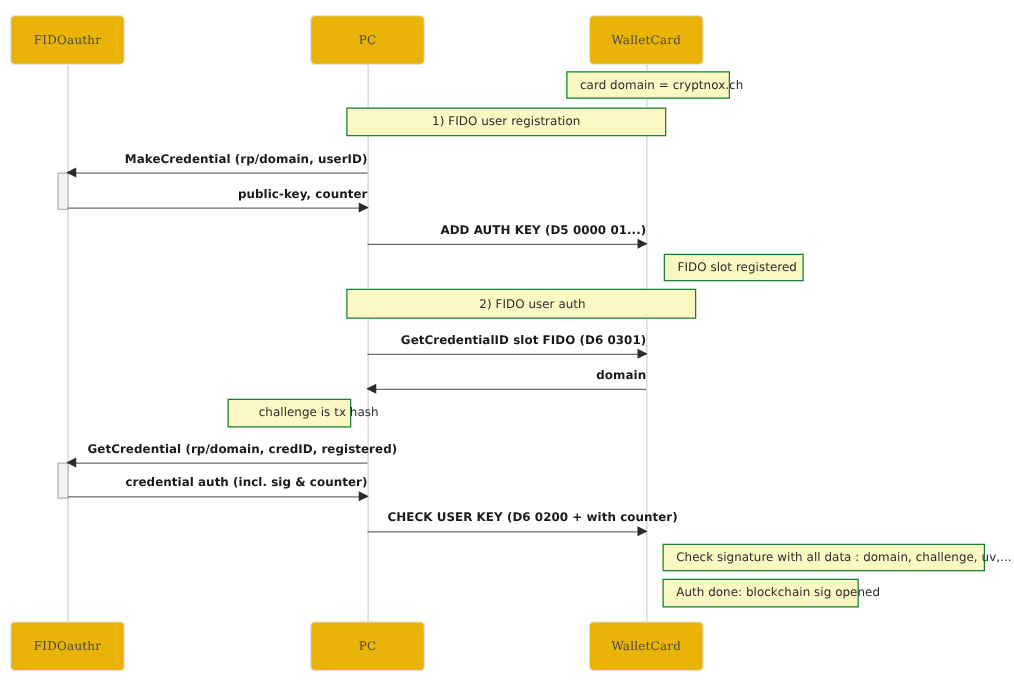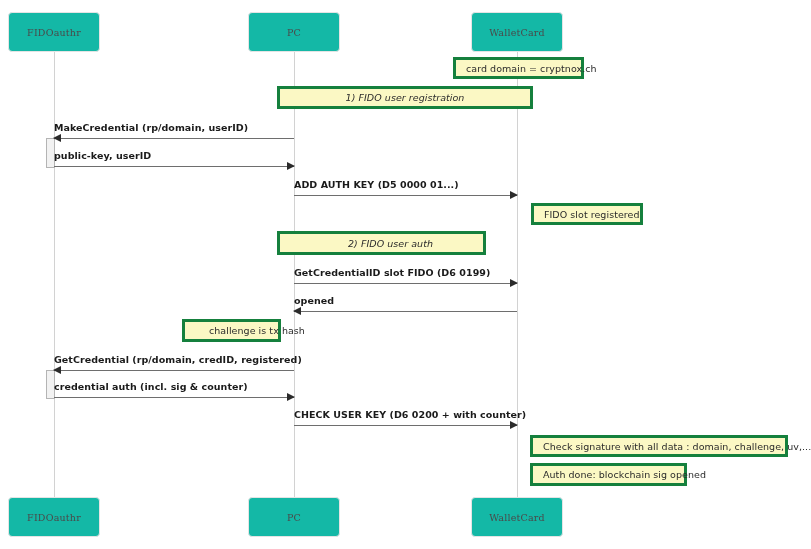--- a/index.html
+++ b/index.html
@@ -28,21 +28,21 @@
     bottom: 44px;
     left: 0;
     width: 1px;
     background: #d2d2d2;
   }
   .actor-box {
     position: absolute;
     left: -46px;
     width: 92px;
     height: 40px;
-    background: #14b8a6;
+    background: #eab308;
     border: 1px solid #e4e4e4;
     border-radius: 4px;
     box-sizing: border-box;
     display: flex;
     align-items: center;
     justify-content: center;
   }
   .actor-box.top { top: 12px; }
   .actor-box.bottom { top: 497px; }
   .actor-label {
@@ -68,24 +68,24 @@
   .msg-line {
     position: absolute;
     left: 0;
     right: 0;
     top: 0;
     height: 1px;
     background: #6e6e6e;
   }
   .msg-label {
     position: absolute;
-    left: 0;
+    left: 16px;
     right: 0;
     top: -16px;
-    text-align: left;
+    text-align: right;
     font-size: 9.5px;
     font-weight: bold;
     color: #1a1a1a;
     white-space: nowrap;
     letter-spacing: 0.05px;
   }
   .arrowhead {
     position: absolute;
     top: -4px;
     width: 0;
@@ -100,36 +100,35 @@
   .arrowhead.left {
     left: -1px;
     border-top: 4.5px solid transparent;
     border-bottom: 4.5px solid transparent;
     border-right: 8px solid #2b2b2b;
   }
   
   .note {
     position: absolute;
     background: #fbf8c4;
-    border: 3px solid #15803d;
+    border: 1px solid #15803d;
     box-sizing: border-box;
     display: flex;
     align-items: center;
     padding: 0 10px;
   }
   .note-text {
     font-size: 9.5px;
     color: #2b2b2b;
     white-space: nowrap;
     letter-spacing: 0.05px;
   }
   .note.centered {
     justify-content: center;
     padding: 0 6px;
-    font-style: italic;
   }
   .note.centered .note-text { text-align: center; }
 </style>
 </head>
 <body>
 
 <div id="canvas">
 
   <div class="lifeline-col" style="left:54px;">
     <div class="lifeline-line"></div>
@@ -164,39 +163,39 @@
   <div class="activation" style="left:46px; top:138px; height:30px;"></div>
   <div class="activation" style="left:46px; top:370px; height:29px;"></div>
 
   <div class="msg" style="left:54px; width:240px; top:138px;">
     <div class="msg-label">MakeCredential (rp/domain, userID)</div>
     <div class="msg-line"></div>
     <div class="arrowhead left"></div>
   </div>
 
   <div class="msg" style="left:54px; width:240px; top:166px;">
-    <div class="msg-label">public-key, userID</div>
+    <div class="msg-label">public-key, counter</div>
     <div class="msg-line"></div>
     <div class="arrowhead right"></div>
   </div>
 
   <div class="msg" style="left:294px; width:223px; top:195px;">
     <div class="msg-label">ADD AUTH KEY (D5 0000 01...)</div>
     <div class="msg-line"></div>
     <div class="arrowhead right"></div>
   </div>
 
   <div class="msg" style="left:294px; width:223px; top:283px;">
-    <div class="msg-label">GetCredentialID slot FIDO (D6 0199)</div>
+    <div class="msg-label">GetCredentialID slot FIDO (D6 0301)</div>
     <div class="msg-line"></div>
     <div class="arrowhead right"></div>
   </div>
 
   <div class="msg" style="left:294px; width:223px; top:311px;">
-    <div class="msg-label">opened</div>
+    <div class="msg-label">domain</div>
     <div class="msg-line"></div>
     <div class="arrowhead left"></div>
   </div>
 
   <div class="msg" style="left:54px; width:240px; top:370px;">
     <div class="msg-label">GetCredential (rp/domain, credID, registered)</div>
     <div class="msg-line"></div>
     <div class="arrowhead left"></div>
   </div>
 
@@ -217,21 +216,21 @@
   </div>
 
   <div class="note centered" style="left:277px; top:86px; width:256px; height:23px;">
     <span class="note-text">1) FIDO user registration</span>
   </div>
 
   <div class="note" style="left:531px; top:203px; width:112px; height:22px;">
     <span class="note-text">FIDO slot registered</span>
   </div>
 
-  <div class="note centered" style="left:277px; top:231px; width:209px; height:24px;padding-left:24px;">
+  <div class="note centered" style="left:277px; top:231px; width:280px; height:24px;padding-left:24px;">
     <span class="note-text">2) FIDO user auth</span>
   </div>
 
   <div class="note" style="left:182px; top:319px; width:99px; height:23px;padding-left:24px;">
     <span class="note-text">challenge is tx hash</span>
   </div>
 
   <div class="note" style="left:530px; top:463px; width:157px; height:23px;">
     <span class="note-text">Auth done: blockchain sig opened</span>
   </div>

